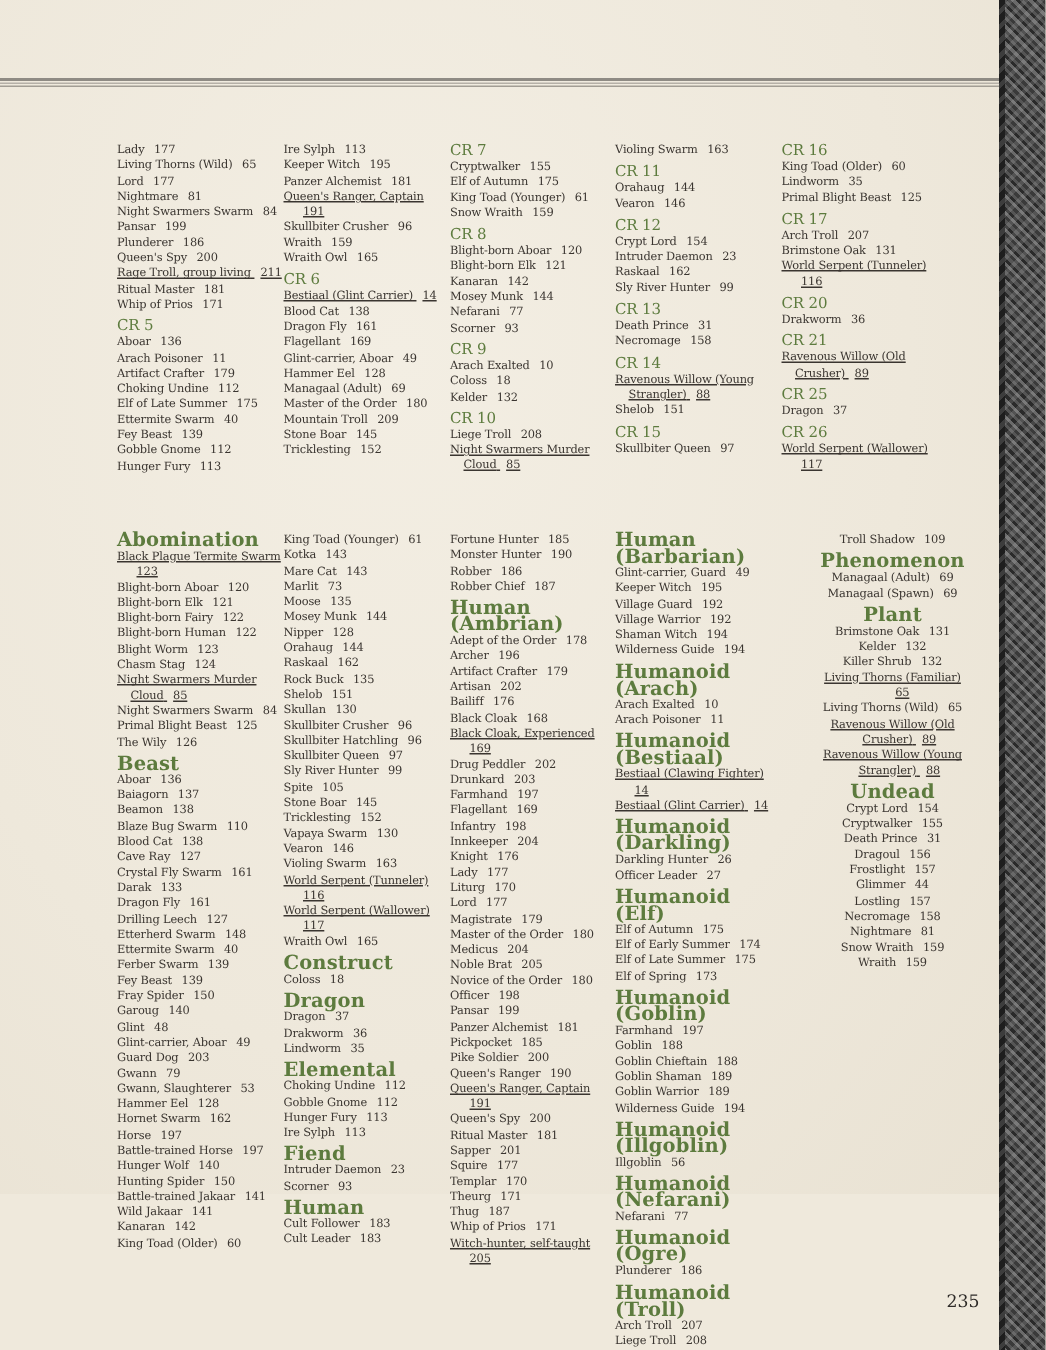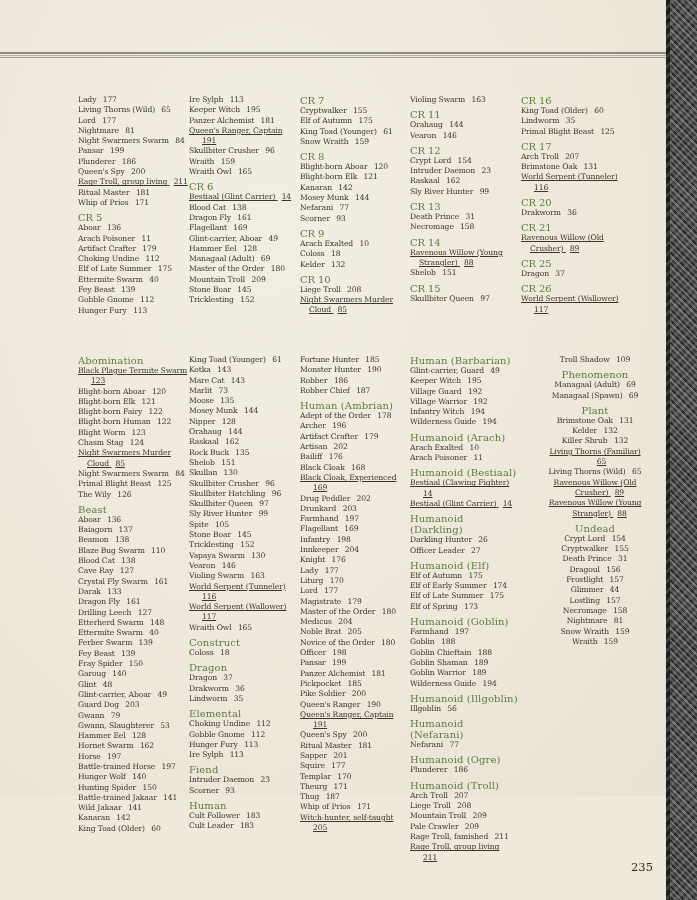--- a/index.html
+++ b/index.html
@@ -37,21 +37,21 @@
     position:absolute; font-size:7.6px; line-height:10.3px; letter-spacing:-0.1px;
   }
   .entry { white-space:nowrap; }
   .entry.wrap { white-space:normal; padding-left:9px; text-indent:-9px;text-decoration:underline; }
   .num { margin-left:4px; }
   .cr {
     color:#5d7b3e; font-size:10px; line-height:11px; margin-top:4px; margin-bottom:0px;
   }
   .cr.first { margin-top:0; }
   .type-h {
-    color:#5d7b3e; font-size:10px; line-height:11px; font-weight:normal; margin-top:4px;
+    color:#5d7b3e; font-size:13px; line-height:11px; font-weight:bold; margin-top:4px;
     letter-spacing:0.1px;
   }
   .type-h.first { margin-top:0; }
   .section-title {
     position:absolute; left:77px; top:330px;
     font-family:"DejaVu Sans", sans-serif; font-size:17px; letter-spacing:0.6px;
     color:#2e2b28; font-weight:normal;
   }
   .page-number {
     position:absolute; left:631px; top:860px; font-size:11.5px; color:#2e2b28;
@@ -305,21 +305,21 @@
       <div class="entry"><span>Thug</span> <span class="num">187</span></div>
       <div class="entry"><span>Whip of Prios</span> <span class="num">171</span></div>
       <div class="entry wrap"><span>Witch-hunter, self-taught</span> <span class="num">205</span></div>
     </div>
   <div class="col" id="type-col-3" style="left:410px; top:355px; width:108px;">
       <div class="type-h first">Human (Barbarian)</div>
       <div class="entry"><span>Glint-carrier, Guard</span> <span class="num">49</span></div>
       <div class="entry"><span>Keeper Witch</span> <span class="num">195</span></div>
       <div class="entry"><span>Village Guard</span> <span class="num">192</span></div>
       <div class="entry"><span>Village Warrior</span> <span class="num">192</span></div>
-      <div class="entry"><span>Infantry Witch</span> <span class="num">194</span></div>
+      <div class="entry"><span>Shaman Witch</span> <span class="num">194</span></div>
       <div class="entry"><span>Wilderness Guide</span> <span class="num">194</span></div>
       <div class="type-h">Humanoid (Arach)</div>
       <div class="entry"><span>Arach Exalted</span> <span class="num">10</span></div>
       <div class="entry"><span>Arach Poisoner</span> <span class="num">11</span></div>
       <div class="type-h">Humanoid (Bestiaal)</div>
       <div class="entry wrap"><span>Bestiaal (Clawing Fighter)</span> <span class="num">14</span></div>
       <div class="entry wrap"><span>Bestiaal (Glint Carrier)</span> <span class="num">14</span></div>
       <div class="type-h">Humanoid (Darkling)</div>
       <div class="entry"><span>Darkling Hunter</span> <span class="num">26</span></div>
       <div class="entry"><span>Officer Leader</span> <span class="num">27</span></div>

